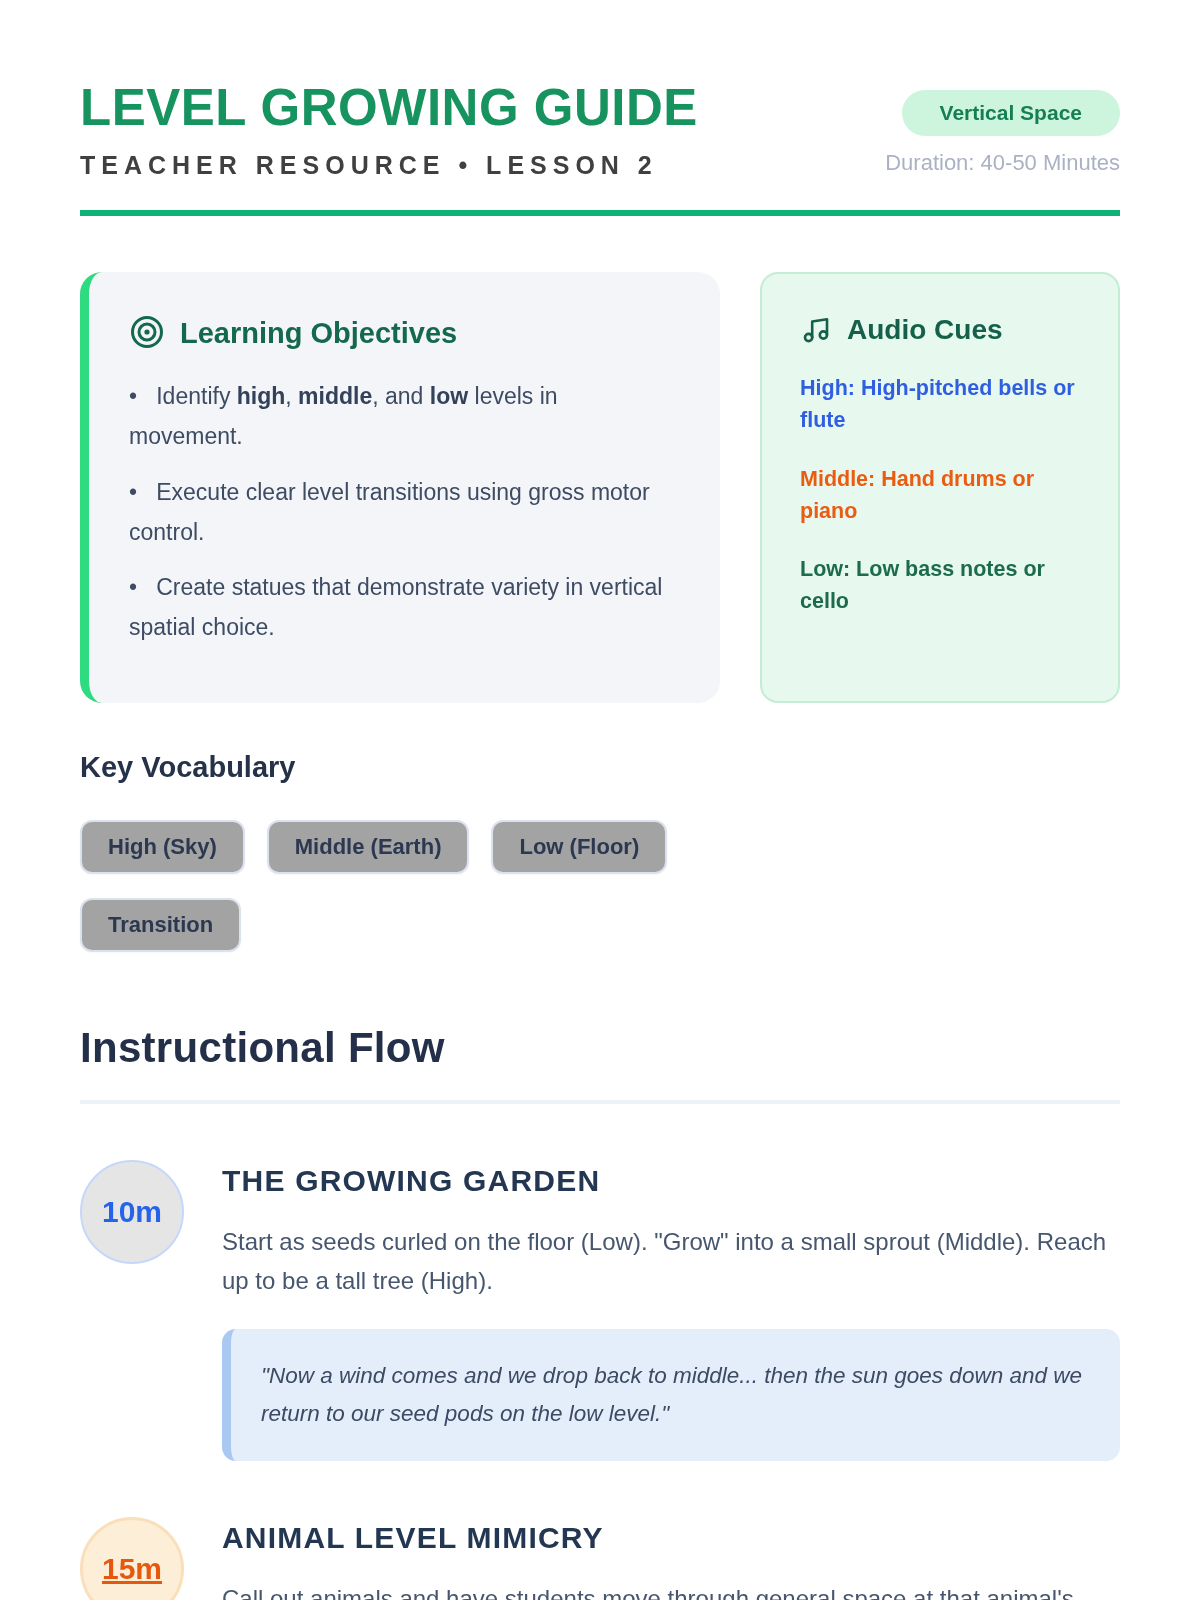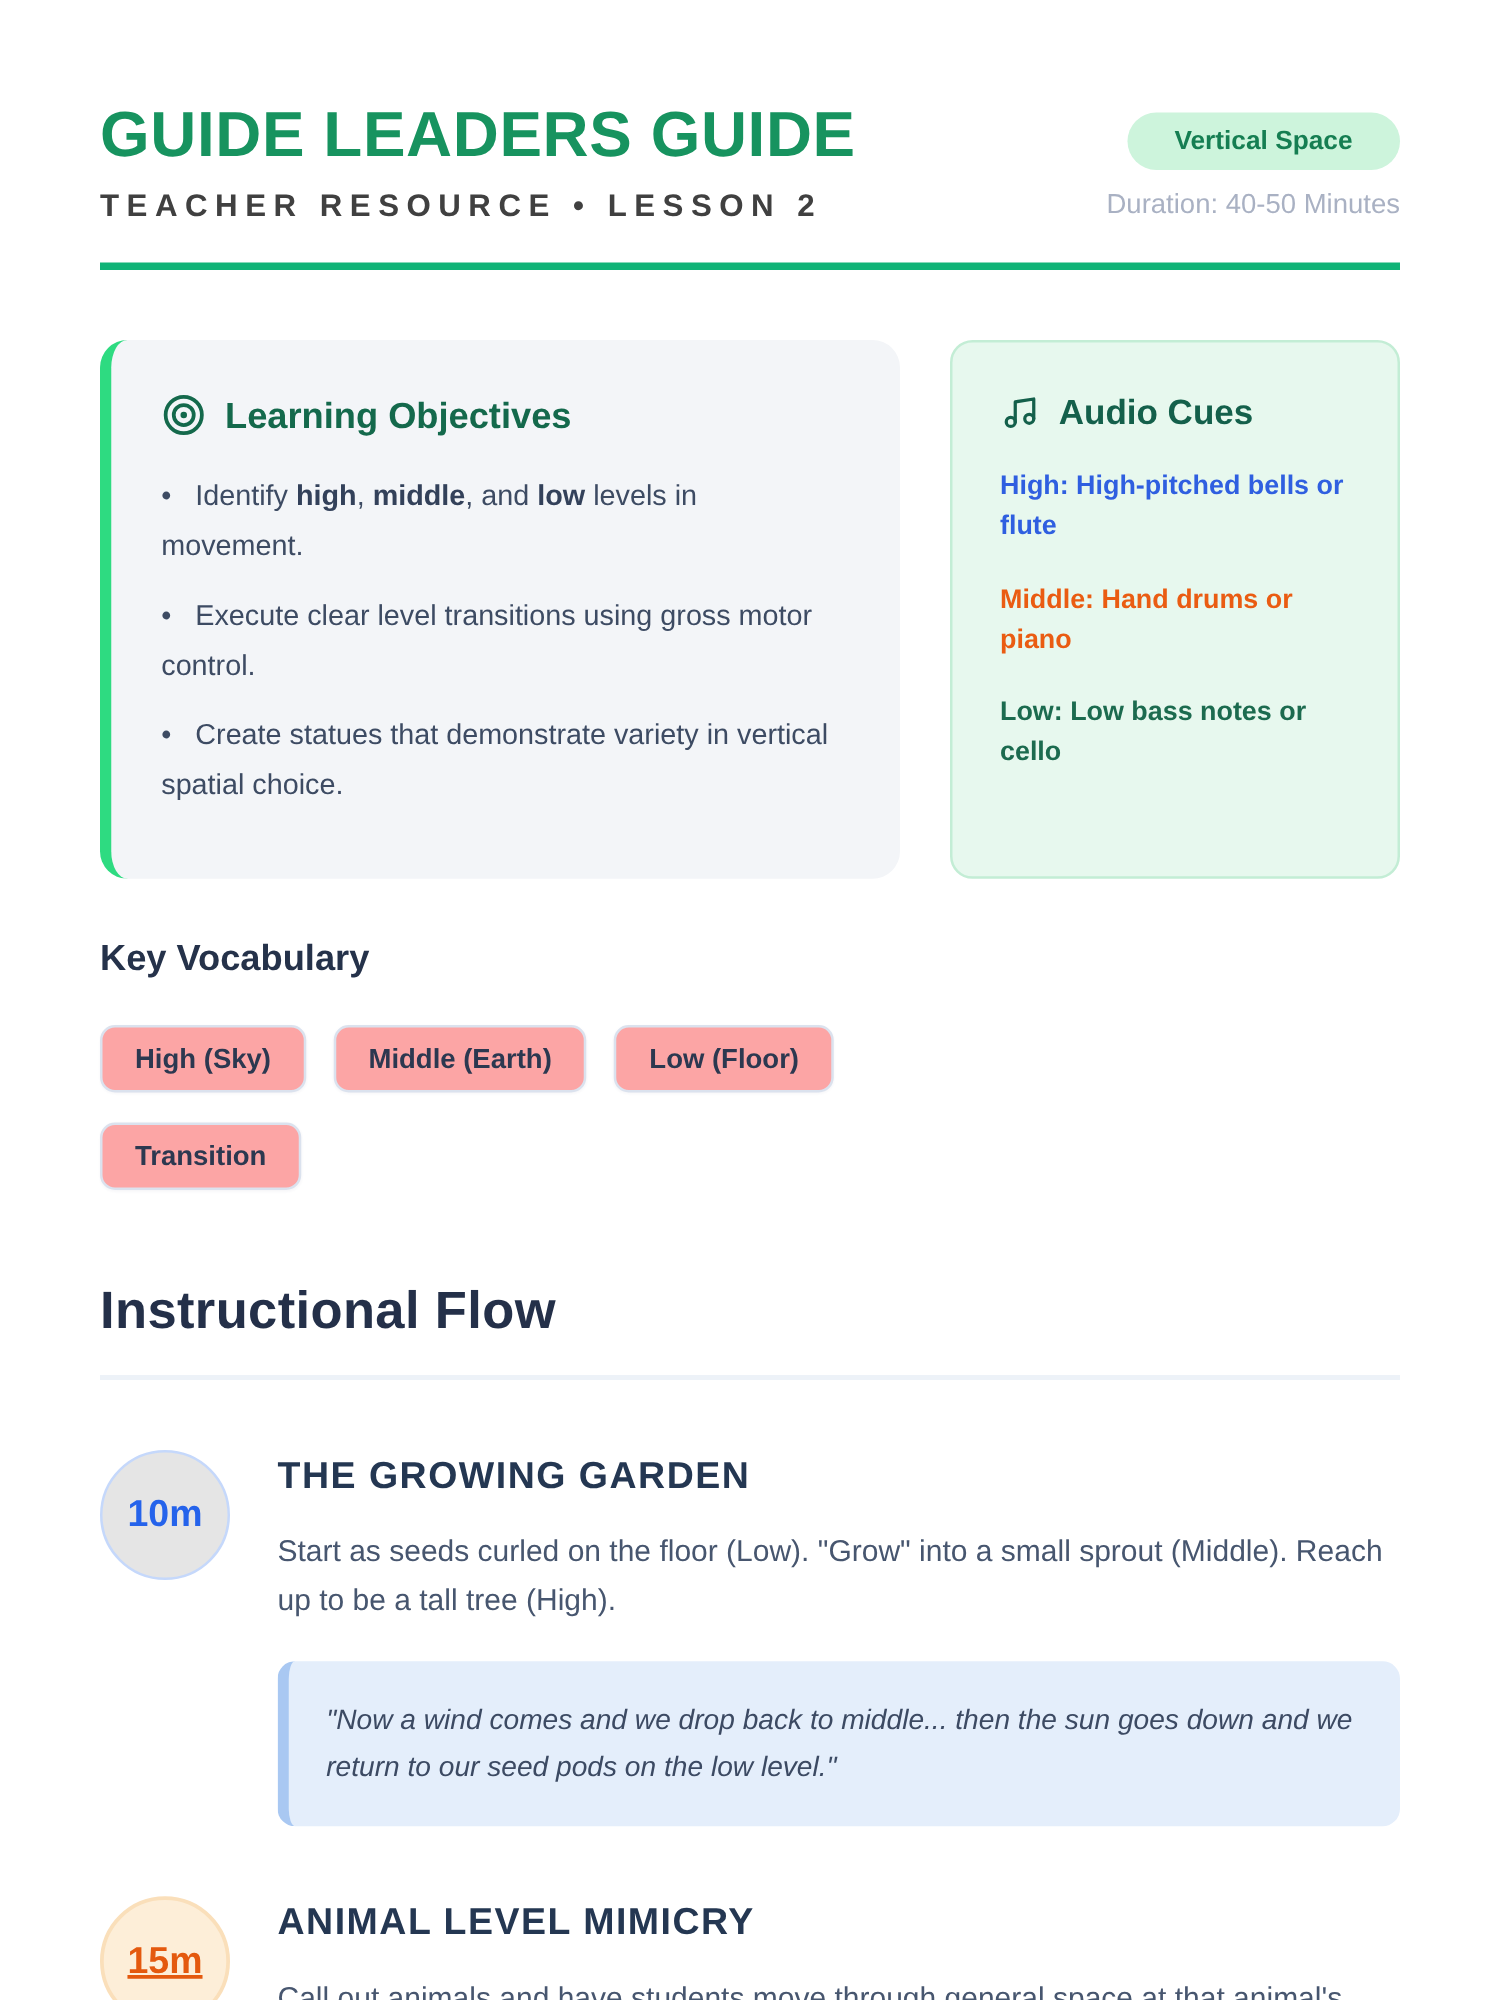--- a/index.html
+++ b/index.html
@@ -55,21 +55,21 @@
     background: #e7f8ee; border: 2px solid #c3edd5;
     border-radius: 18px; padding: 38px 38px 30px;
   }
   .audio-card .card-heading { font-size: 28px; color: #14604b; gap: 13px; }
   .audio-cue { margin-top: 26px; font-size: 21.5px; font-weight: 700; line-height: 1.5; }
 
   
   .vocab-heading { margin-top: 48px; font-size: 29px; font-weight: 800; color: #25324a; }
   .vocab-chips { margin-top: 36px; display: flex; flex-wrap: wrap; gap: 24px 22px; max-width: 700px; }
   .vocab-chip {
-    background: #fca5a5; border: 2px solid #dbe2ee; border-radius: 12px;
+    background: #a3a3a3; border: 2px solid #dbe2ee; border-radius: 12px;
     padding: 12px 26px; font-size: 22px; font-weight: 700; color: #2c3850;
     box-shadow: 0 1px 2px rgba(40,60,90,0.04);
   }
 
   
   .flow-heading {
     margin-top: 72px; font-size: 42px; font-weight: 800;
     color: #243049; letter-spacing: 0.3px;
   }
   .flow-divider { height: 4px; background: #edf2f8; border: none; margin-top: 28px; }
@@ -96,21 +96,21 @@
 
   .icon svg { display: block; }
 </style>
 </head>
 <body>
 
 <div class="page">
 
   <div class="header">
     <div>
-      <div class="page-title">GUIDE LEADERS GUIDE</div>
+      <div class="page-title">LEVEL GROWING GUIDE</div>
       <div class="page-subtitle">TEACHER RESOURCE • LESSON 2</div>
     </div>
     <div class="header-right">
       <div class="focus-badge">Vertical Space</div>
       <div class="duration-text">Duration: 40-50 Minutes</div>
     </div>
   </div>
   <hr class="header-divider">
 
   <div class="cards-row">

